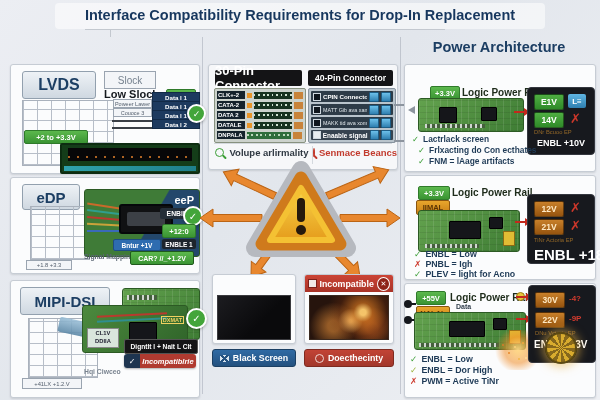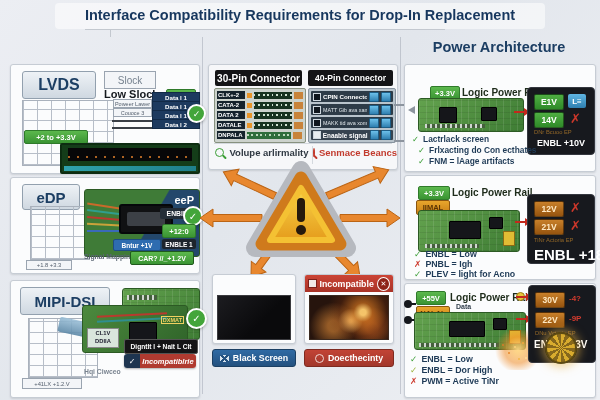--- a/index.html
+++ b/index.html
@@ -153,21 +153,21 @@
   </div>
   <div class="hblack" style="left:124px;top:339px;width:72px;height:13px;font-size:6.6px;border:1px solid #555;">Digntlt l + Nait L Clt</div>
   <div class="abs" style="left:124px;top:354px;width:72px;height:14px;border-radius:3px;overflow:hidden;display:flex;box-shadow:0 1px 2px rgba(0,0,0,.3);">
     <span style="width:16px;background:#1e3550;color:#fff;display:flex;align-items:center;justify-content:center;font-size:8px;font-family:'DejaVu Sans',sans-serif;">✓</span>
     <span style="flex:1;background:#b03a30;color:#fff;display:flex;align-items:center;justify-content:center;font-size:7.5px;font-weight:bold;font-style:italic;" class="t">Incompatiblrie</span>
   </div>
   <div class="ccheck" style="left:186px;top:308px;width:17px;height:17px;font-size:10px;"></div>
   <div class="abs t" style="left:84px;top:368px;font-size:6.8px;color:#7a8490;font-weight:bold;">Hqi Ciwceo</div>
 
   <div class="card" style="left:208px;top:64px;width:188px;height:104px;background:#f6f7f9;"></div>
-  <div class="hblack" style="left:215px;top:70px;width:87px;height:16px;font-size:10px;">30-Pin Connector</div>
+  <div class="hblack" style="left:215px;top:70px;width:87px;height:16px;font-size:13px;">30-Pin Connector</div>
   <div class="hblack" style="left:308px;top:70px;width:85px;height:16px;font-size:8.6px;">40-Pin Connector</div>
 
   <div class="abs" style="left:214px;top:88px;width:90px;height:53px;background:#ccd2cc;border:1px solid #87917f;border-radius:2px;">
     <div class="abs" style="left:2px;top:2px;display:flex;align-items:center;gap:2px;">
       <span class="t" style="background:#15222c;color:#fff;font-size:6px;font-weight:bold;width:26px;display:inline-block;padding:1px 1px;">CLK+-2</span>
       <span style="width:5px;height:5px;background:#e8952a;display:inline-block;"></span>
       <span style="width:38px;height:7px;background:#17321f;display:inline-block;background-image:repeating-linear-gradient(90deg,#cfe0cf 0 1.5px,transparent 1.5px 4.5px);background-size:100% 2px;background-position:0 2.5px;background-repeat:no-repeat;"></span>
       <span style="width:9px;height:7px;background:#c8833a;display:inline-block;"></span>
     </div>
     <div class="abs" style="left:2px;top:12px;display:flex;align-items:center;gap:2px;">

